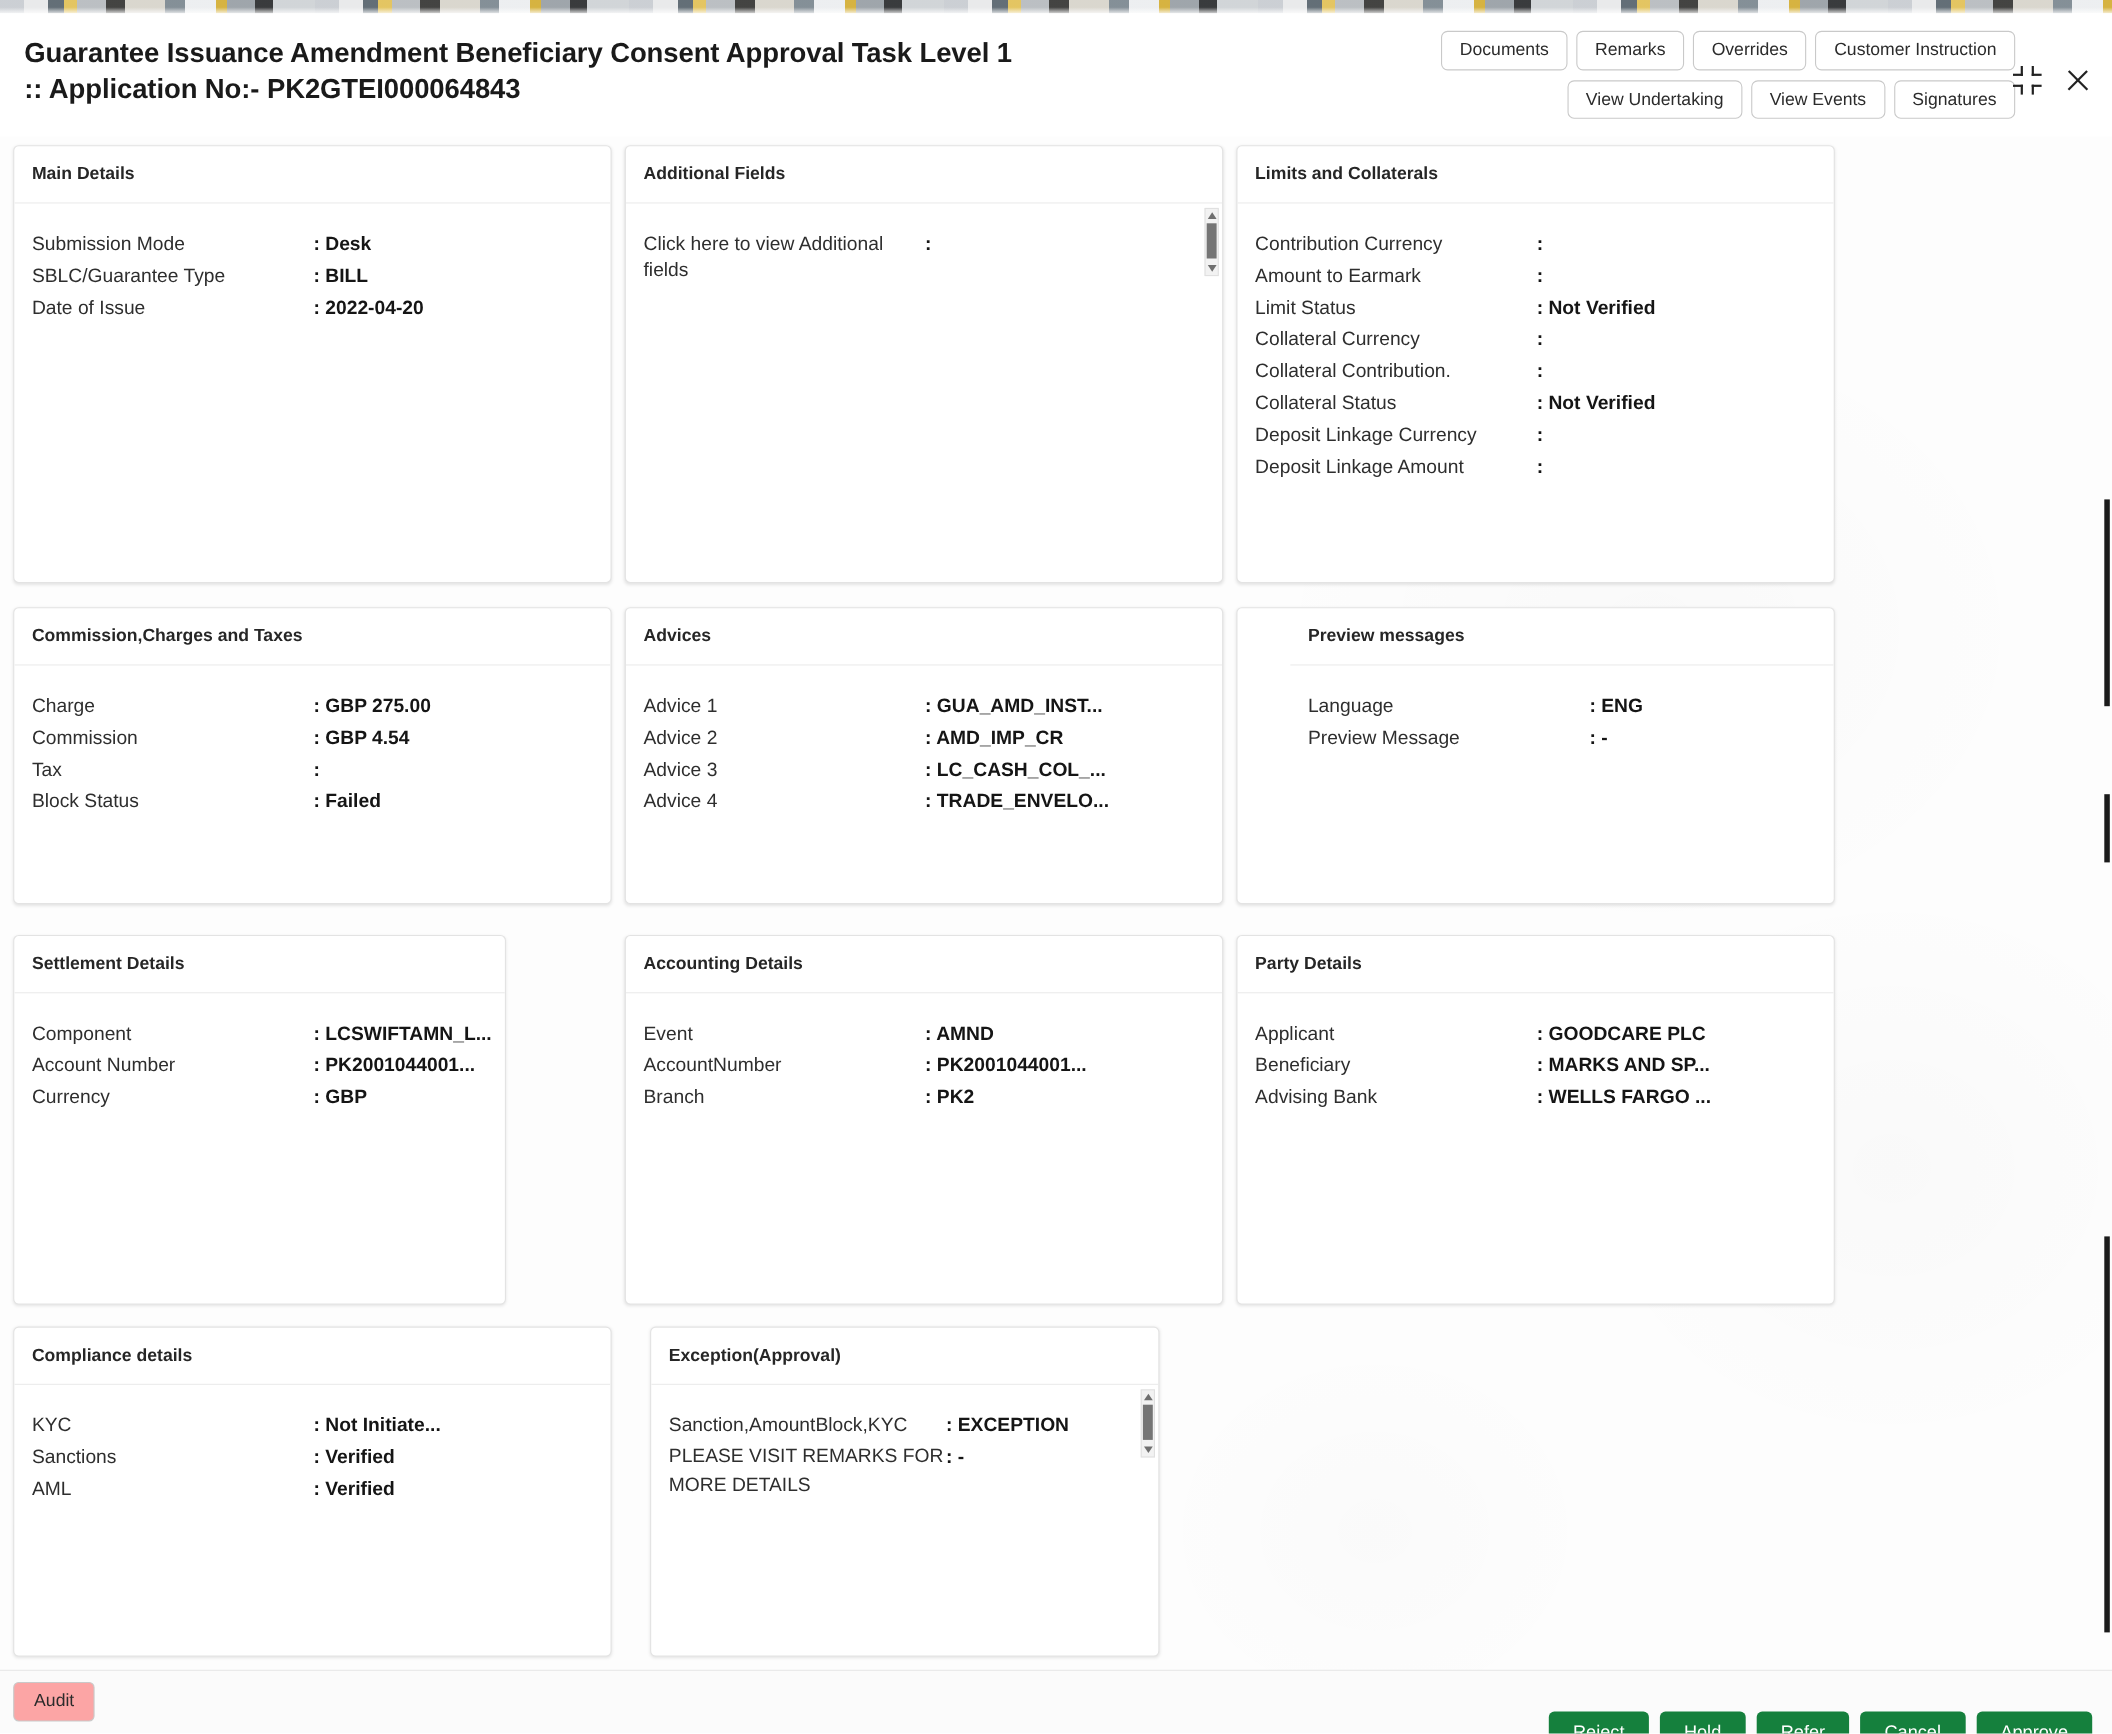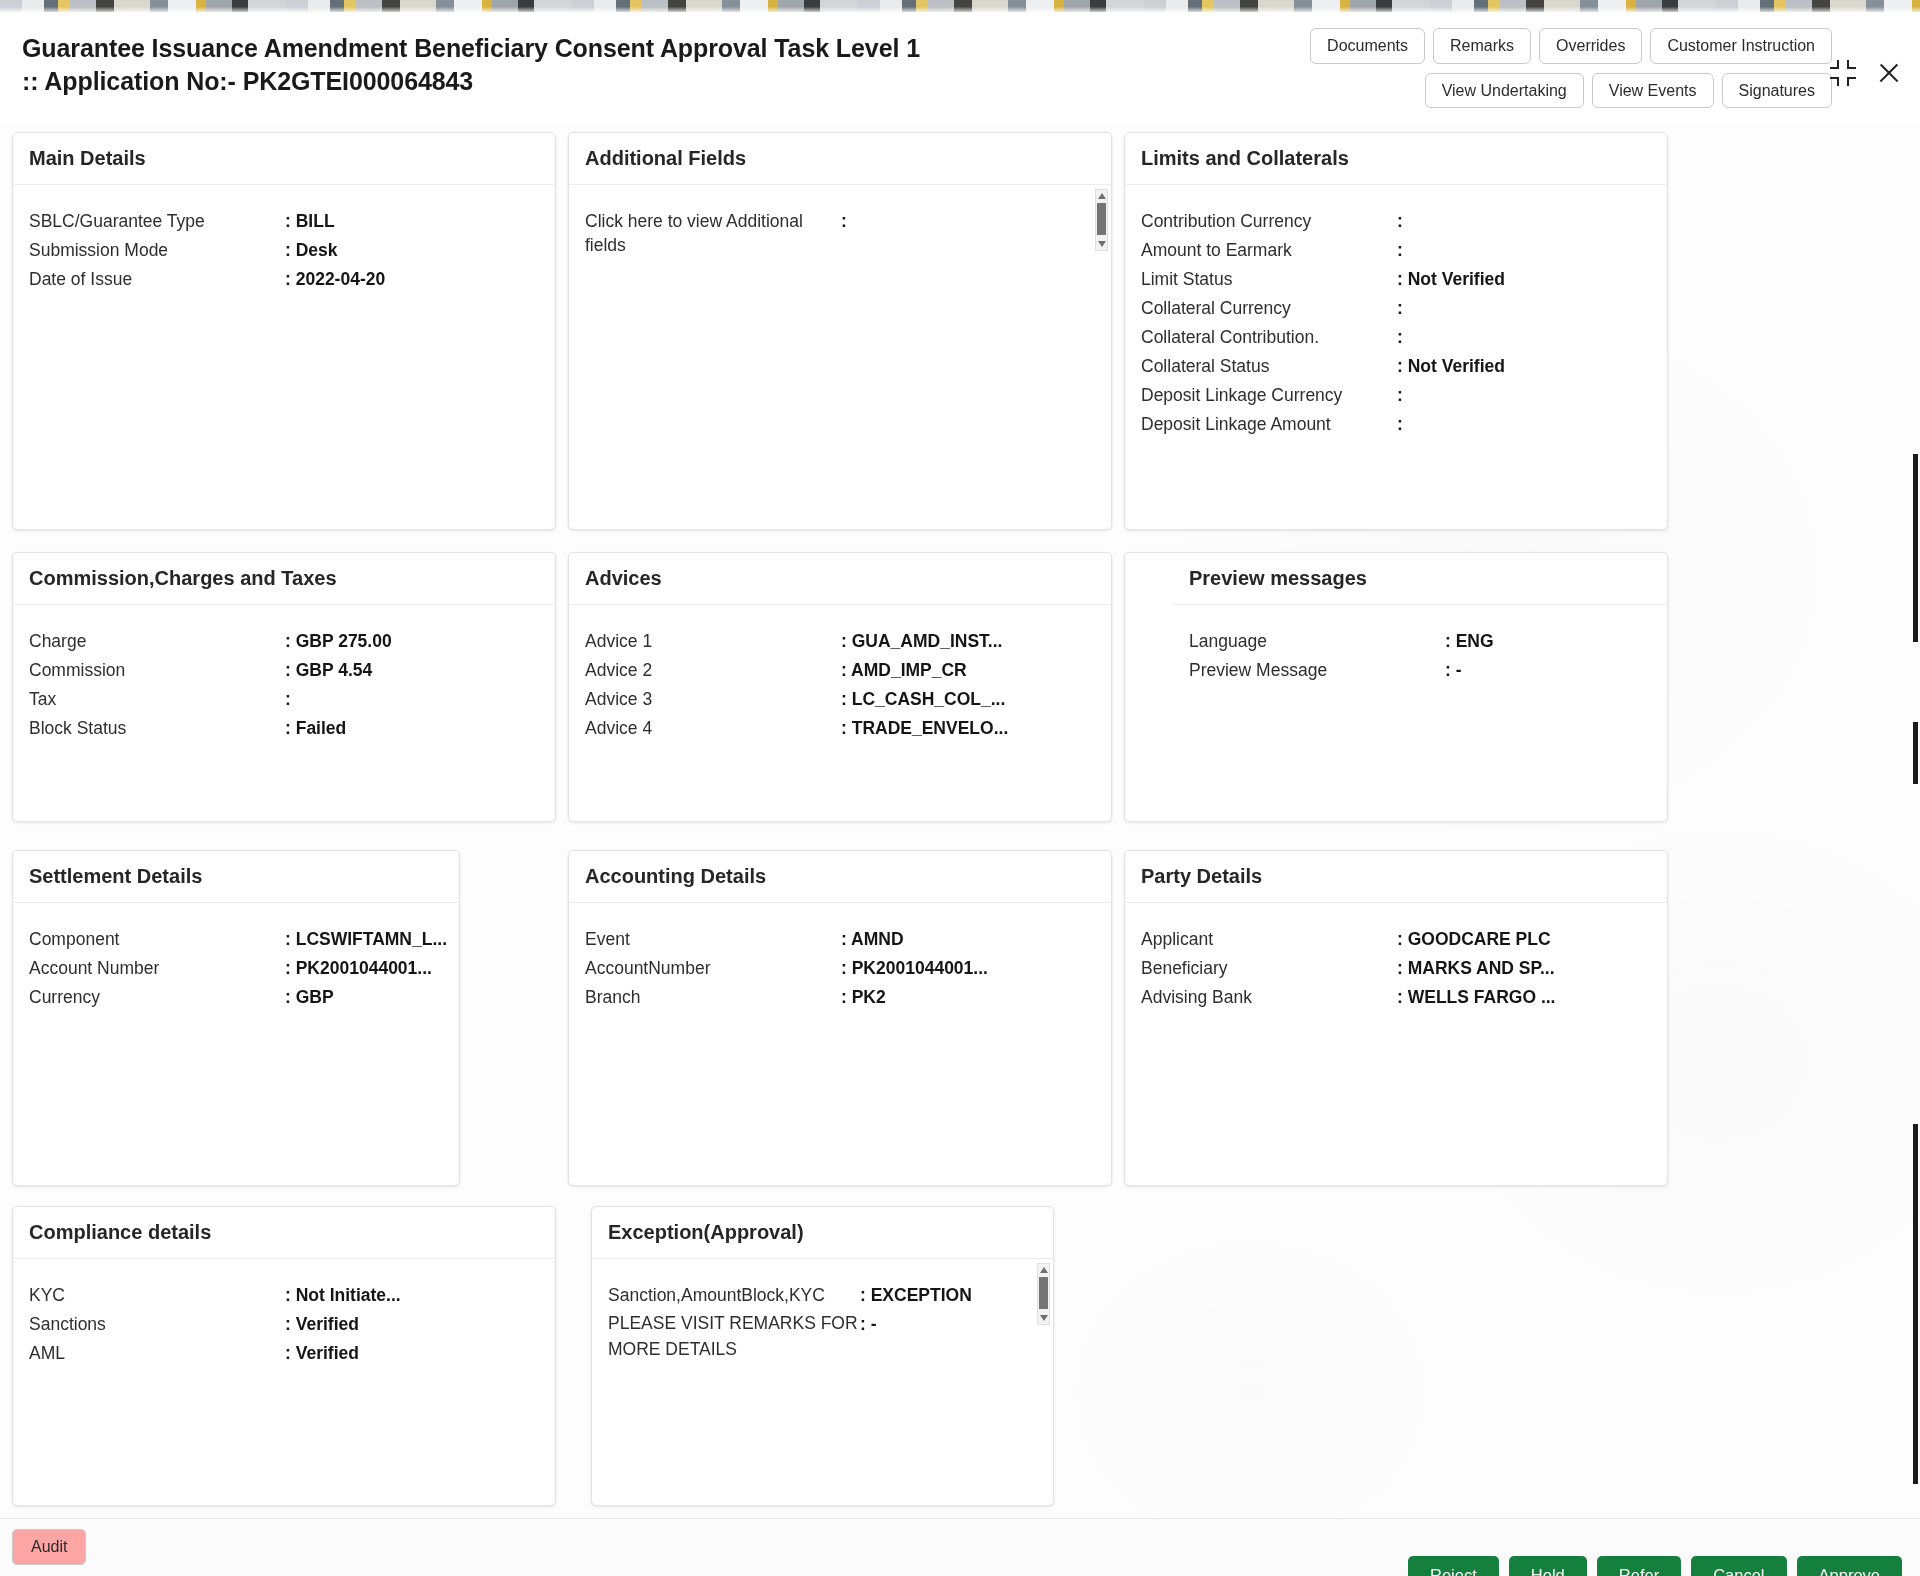--- a/index.html
+++ b/index.html
@@ -117,21 +117,21 @@
     border-radius: 5px;
     box-shadow: 0 1px 3px rgba(0,0,0,0.10);
     overflow: hidden;
   }
   .card-head {
     height: 52px;
     border-bottom: 1px solid #ececec;
     display: flex; align-items: center;
     padding-left: 16px;
   }
-  .card-title { font-size: 20px; font-weight: bold; color: #262626; }
+  .card-title { font-size: 16px; font-weight: bold; color: #262626; }
   .card-body { padding: 22px 16px 12px 16px; position: relative; height: calc(100% - 52px); }
 
   .kv { display: flex; align-items: flex-start; line-height: 29px; }
   .kv .k { font-size: 17.5px; color: #2e2e2e; flex: 0 0 auto; }
   .kv .v { font-size: 17.5px; color: #151515; font-weight: bold; flex: 0 0 auto; white-space: nowrap; }
 
   
   .kv .k { width: 256px; }
   .card.w-mid .kv .k { width: 256px; }
   .card.w-adv .kv .k { width: 256px; }
@@ -230,26 +230,26 @@
   </div>
 
   <div class="grid">
 
     <div class="card" style="left:12px; top:8px; width:544px; height:398px;">
       <div class="card-head">
         <span class="card-title">Main Details</span>
       </div>
       <div class="card-body">
         <div class="kv">
+          <span class="k">Submission Mode</span>
+          <span class="v">: Desk</span>
+        </div>
+        <div class="kv">
           <span class="k">SBLC/Guarantee Type</span>
           <span class="v">: BILL</span>
-        </div>
-        <div class="kv">
-          <span class="k">Submission Mode</span>
-          <span class="v">: Desk</span>
         </div>
         <div class="kv">
           <span class="k">Date of Issue</span>
           <span class="v">: 2022-04-20</span>
         </div>
       </div>
     </div>
 
     <div class="card w-mid" style="left:568px; top:8px; width:544px; height:398px;">
       <div class="card-head">

